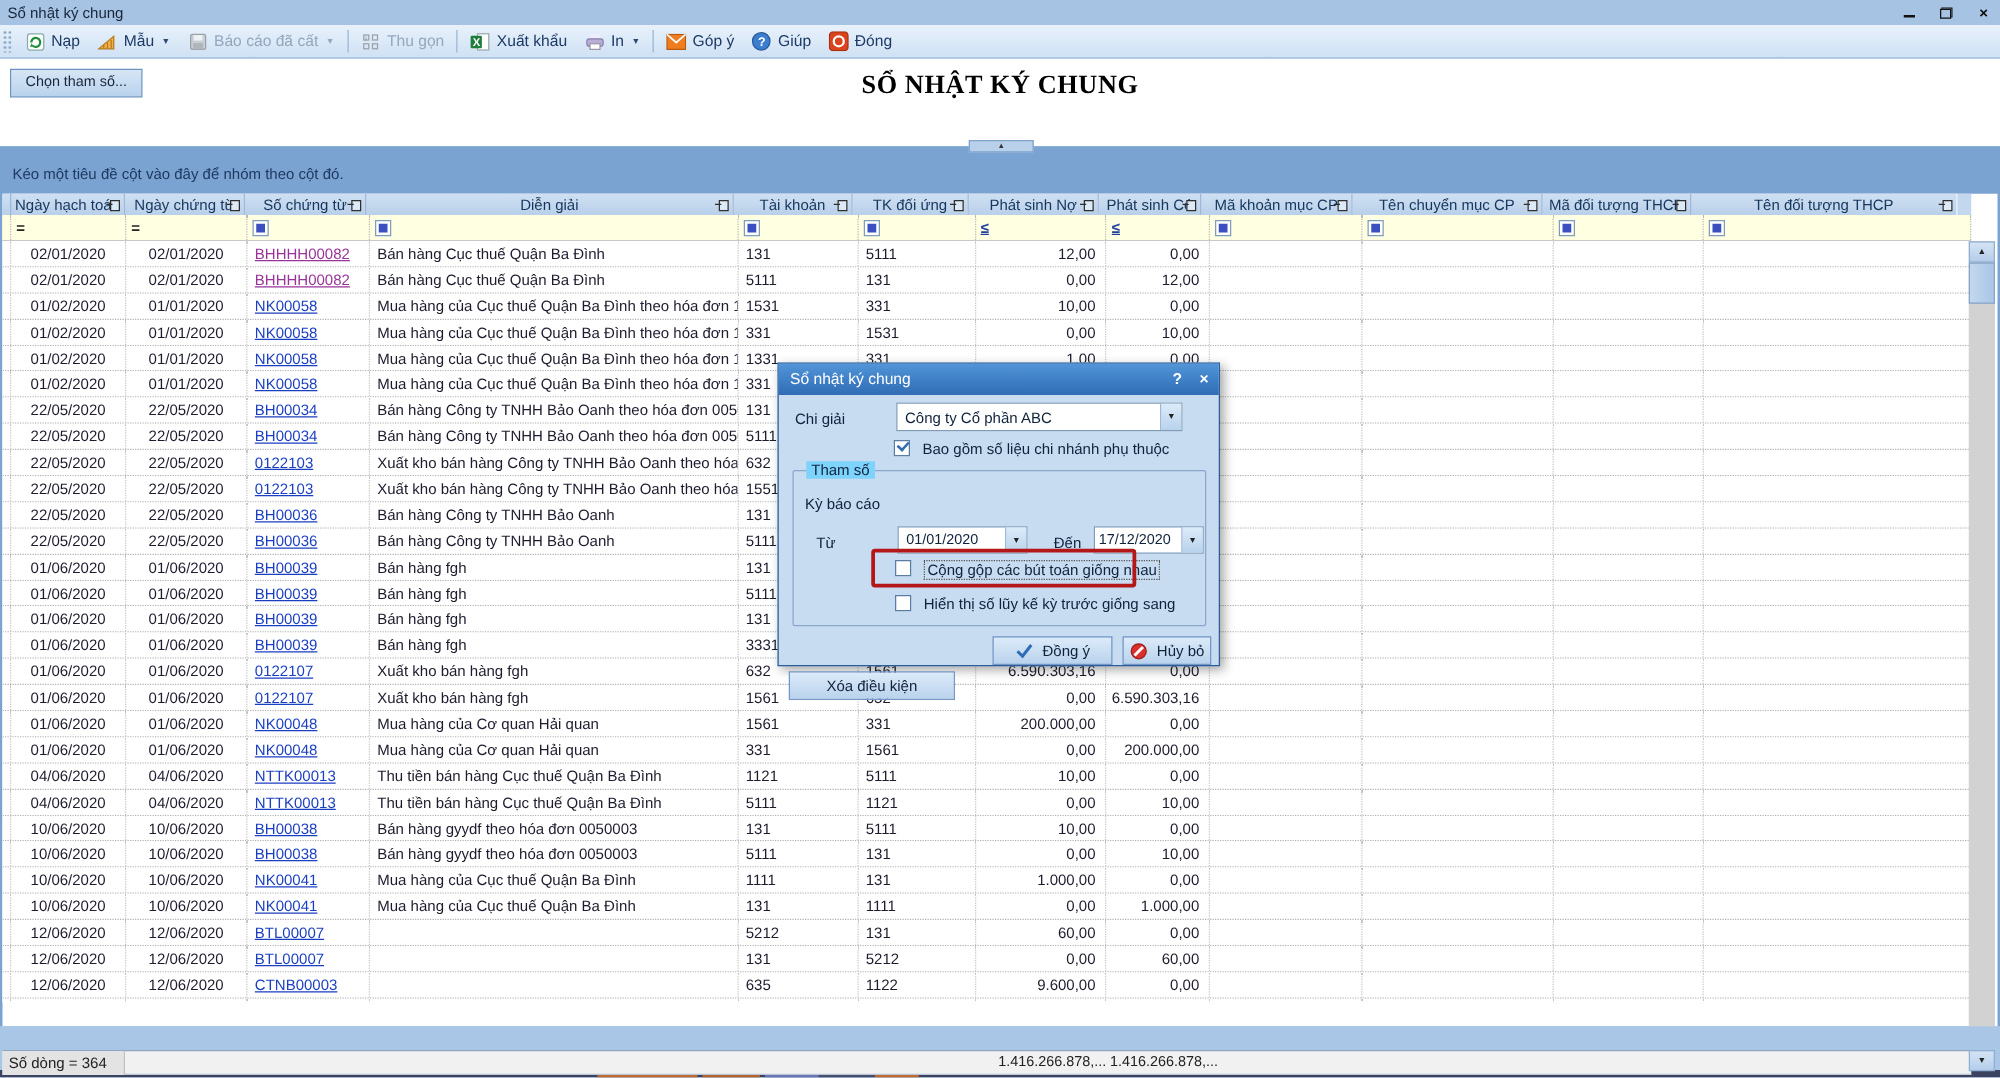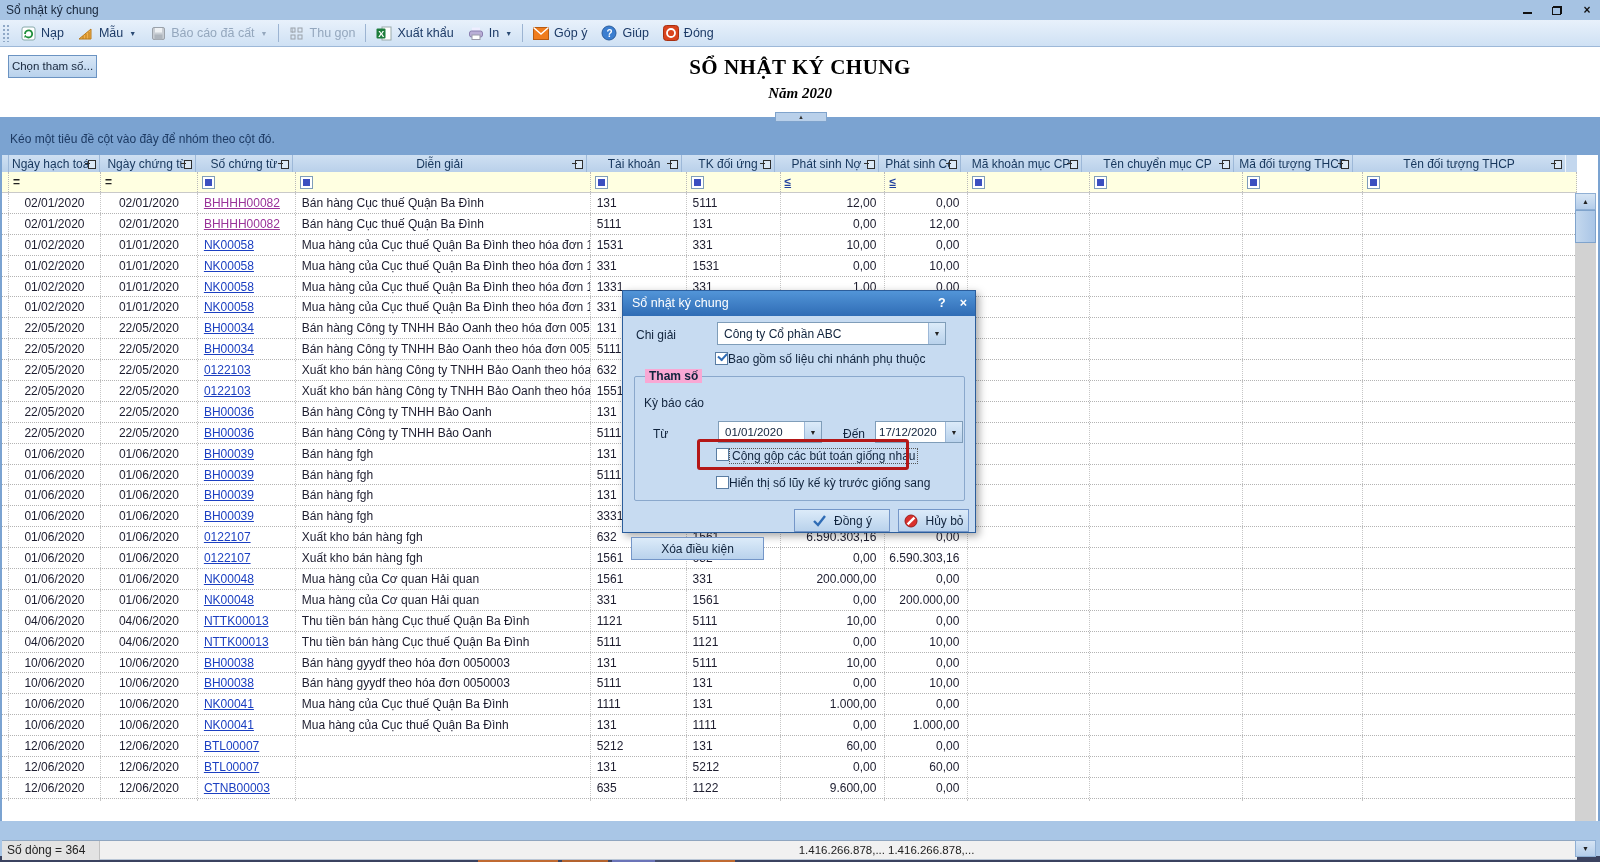--- a/index.html
+++ b/index.html
@@ -20,21 +20,21 @@
   .grip { width:7px; height:18px; margin-right:4px; background-image:radial-gradient(circle,#8fa8c6 1px,transparent 1.2px); background-size:4px 4px; }
   .tbi { display:flex; align-items:center; gap:5px; padding:3px 7px; color:#1c3a66; font-size:12.5px; white-space:nowrap; }
   .tbi.disabled { color:#94a7bd; }
   .tbi .dd { font-size:7px; color:#2a4a74; margin-left:1px; }
   .tbi.disabled .dd { color:#94a7bd; }
   .tsep { width:1px; height:18px; background:#9cb4d2; margin:0 3px; }
   .icon16 { width:16px; height:16px; display:inline-flex; align-items:center; justify-content:center; flex:none; }
 
   
   .contentwhite { position:absolute; left:0; top:47px; width:1600px; height:70px; background:#ffffff; }
-  .btn-params { position:absolute; left:8px; top:8px; width:89px; height:23px; background:linear-gradient(#d7e6f6,#b9d2ec); border:1px solid #6b93c2; font-size:11.5px; color:#17263b; text-align:center; line-height:21px; }
+  .btn-params { position:absolute; left:8px; top:8px; width:106px; height:23px; background:linear-gradient(#d7e6f6,#b9d2ec); border:1px solid #6b93c2; font-size:11.5px; color:#17263b; text-align:center; line-height:21px; }
   .rtitle { position:absolute; left:0; top:8px; width:1600px; text-align:center; font-family:"Liberation Serif","DejaVu Serif",serif; font-weight:bold; font-size:21px; color:#000; letter-spacing:.5px; }
   .rsub { position:absolute; left:0; top:38px; width:1600px; text-align:center; font-family:"Liberation Serif","DejaVu Serif",serif; font-weight:bold; font-style:italic; font-size:15px; color:#000; }
   .collapsebtn { position:absolute; left:775px; top:112px; width:52px; height:10px; background:#b9d0ea; border:1px solid #7fa3cc; text-align:center; line-height:8px; font-size:6px; color:#333; z-index:5; }
 
   
   .gridwrap { position:absolute; left:0; top:117px; width:1600px; height:704px; background:#7ba3d1; }
   .grouphint { position:absolute; left:10px; top:15px; color:#1d3a63; font-size:12px; }
   .gridinner { position:absolute; left:2px; top:38px; right:2px; bottom:0; background:#fff; }
 
   .hdr { position:absolute; left:0; top:0; height:17px; display:flex; width:1575px; background:#c3d7ee; }
@@ -79,27 +79,27 @@
   .tseg { position:absolute; top:0; height:6px; }
 
   
   .dialog { position:absolute; left:622px; top:290px; width:354px; height:243px; background:#c7dbf1; border:1px solid #2b5d9b; box-shadow:3px 3px 8px rgba(0,0,0,.35); z-index:20; font-size:12px; color:#10233c; }
   .dtitle { position:absolute; left:0; top:0; width:100%; height:25px; background:linear-gradient(#5295d8,#2f6cb5); color:#fff; font-size:12.5px; line-height:25px; padding-left:9px; }
   .dtbtns { position:absolute; right:8px; top:0; height:25px; display:flex; gap:14px; align-items:center; color:#fff; font-weight:bold; }
   .dlabel { position:absolute; color:#10233c; }
   .combo { position:absolute; background:#fff; border:1px solid #7f9db9; height:23px; display:flex; align-items:center; }
   .combo .cval { flex:1; padding-left:6px; white-space:nowrap; overflow:hidden; }
   .combo .carrow { width:17px; height:100%; background:linear-gradient(#dcebf9,#b9d2ec); border-left:1px solid #9db8d8; display:flex; align-items:center; justify-content:center; font-size:7px; color:#222; }
-  .cb { position:absolute; display:flex; align-items:flex-start; gap:0; }
+  .cb { position:absolute; display:flex; align-items:flex-start; gap:10px; }
   .cbbox { width:13px; height:13px; background:#fff; border:1px solid #5a7da3; flex:none; position:relative; }
   .cbbox.checked:after { content:''; position:absolute; left:2px; top:0px; width:7px; height:4px; border-left:2px solid #2f6cb5; border-bottom:2px solid #2f6cb5; transform:rotate(-48deg); }
   .cblabel { line-height:14px; }
   .cblabel.focus { border:1px dotted #555; padding:0 2px; }
   .groupbox { position:absolute; left:11px; top:85px; width:331px; height:125px; border:1px solid #8aa8cc; border-radius:2px; }
-  .gblegend { position:absolute; left:10px; top:-8px; background:#f9a8d4; padding:0 4px; font-weight:bold; color:#10233c; }
+  .gblegend { position:absolute; left:10px; top:-8px; background:#7dd3fc; padding:0 4px; font-weight:normal; color:#10233c; }
   .dbtn { position:absolute; height:23px; background:linear-gradient(#dcebf9,#b9d2ec); border:1px solid #7496c8; display:flex; align-items:center; justify-content:center; gap:6px; font-size:12px; color:#10233c; }
   .redbox { position:absolute; border:3px solid #b41717; border-radius:3px; z-index:30; }
 
   svg { display:block; }
 </style>
 </head>
 <body>
 
 <div class="titlebar">
   <span>Sổ nhật ký chung</span>
@@ -220,21 +220,20 @@
           <circle cx="8" cy="8" r="4" fill="none" stroke="#fff" stroke-width="1.8"></circle>
         </svg>
     </span>
     <span>Đóng</span>
   </span>
 </div>
 
 <div class="contentwhite">
   <button class="btn-params">Chọn tham số...</button>
   <div class="rtitle">SỔ NHẬT KÝ CHUNG</div>
-  <div class="rsub">Năm 2020</div>
 </div>
 <div class="collapsebtn">▲</div>
 
 <div class="gridwrap">
   <div class="grouphint">Kéo một tiêu đề cột vào đây để nhóm theo cột đó.</div>
   <div class="gridinner">
     <div class="hdr" id="hdr">
         <div class="hind"></div>
         <div class="hc" style="width: 92px;">
           <span>Ngày hạch toán</span>

